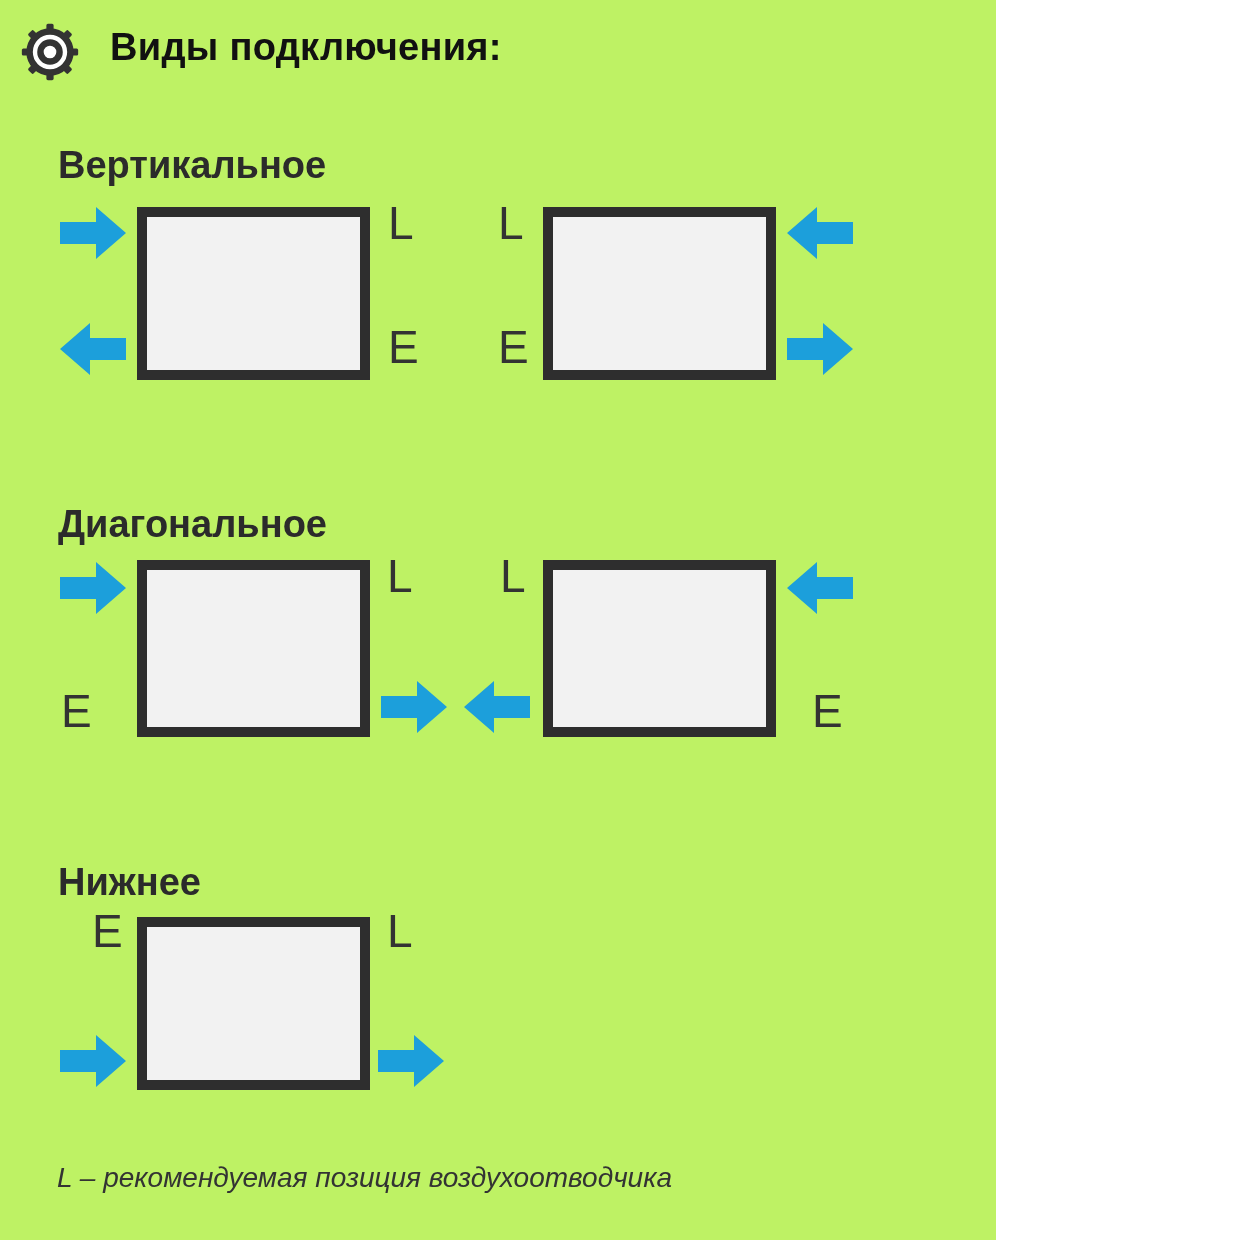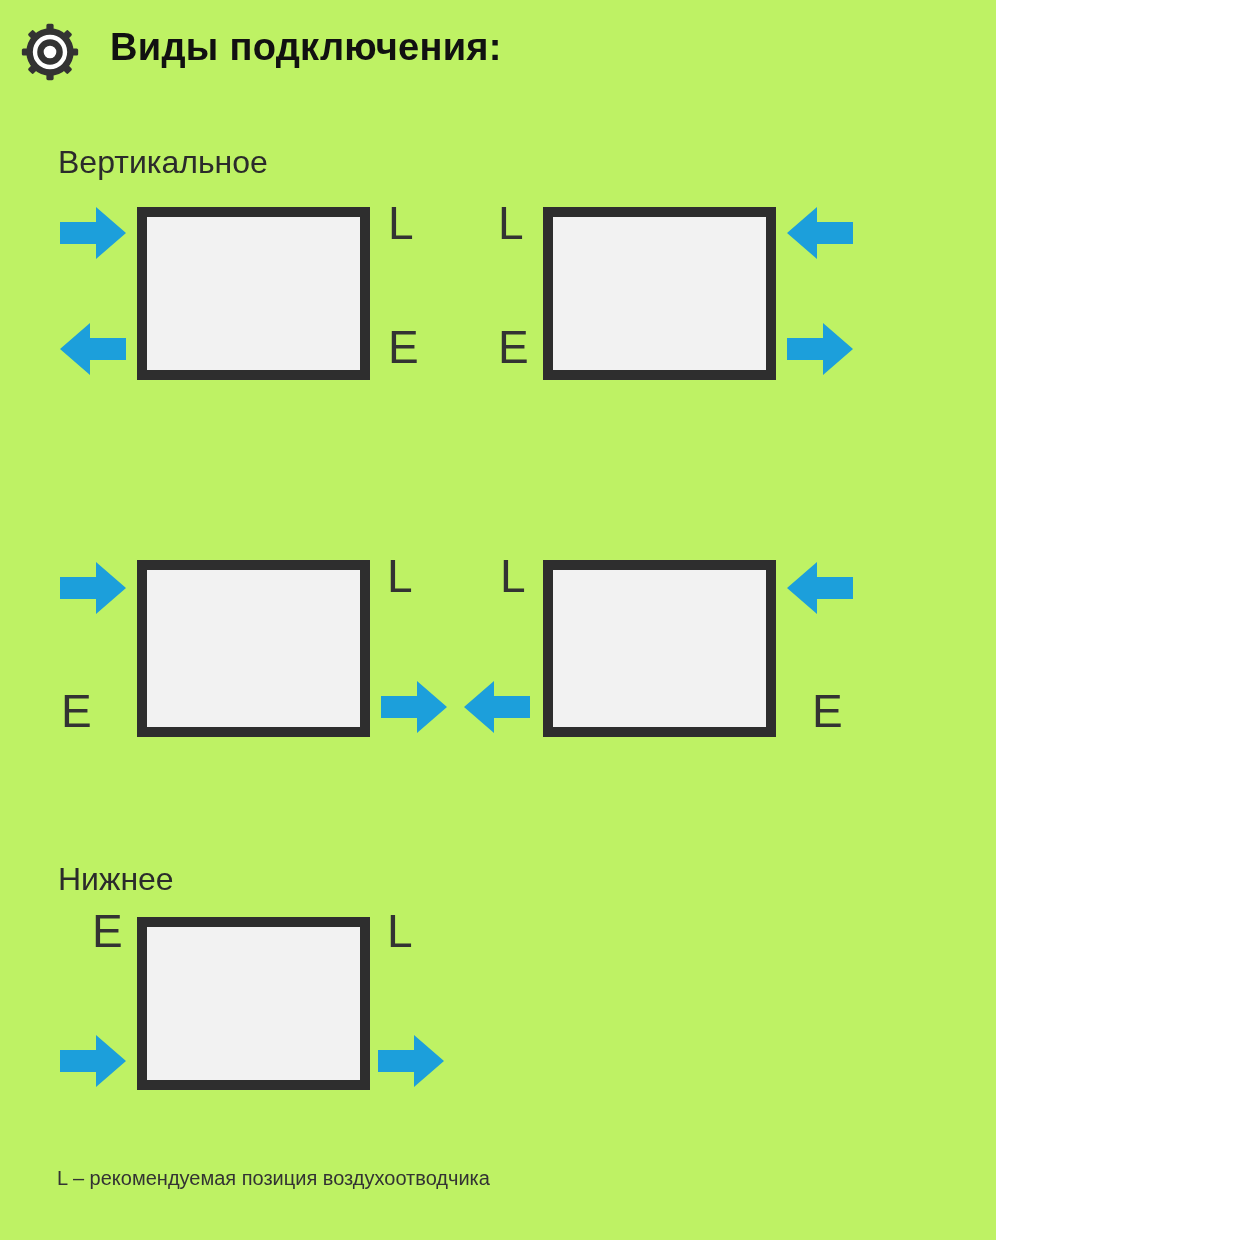--- a/index.html
+++ b/index.html
@@ -7,35 +7,35 @@
     position:relative;width:996px;height:1240px;background:#bef264;
     font-family:"Liberation Sans",sans-serif;overflow:hidden;
   }
   .header-title{
     position:absolute;left:110px;top:25px;
     font-size:38px;font-weight:700;color:#111111;letter-spacing:.3px;
     line-height:1.2;white-space:nowrap;
   }
   .gear{position:absolute;left:19px;top:21px;width:62px;height:62px;}
   .sec-heading{
-    position:absolute;font-size:32px;font-weight:400;color:#2b2b2b;
+    position:absolute;font-size:38px;font-weight:700;color:#2b2b2b;
     line-height:1.15;white-space:nowrap;
   }
   .box{
     position:absolute;box-sizing:border-box;width:233px;
     border:10px solid #2e2e2e;background:#f2f2f2;
   }
   .lbl{
     position:absolute;font-size:46px;font-weight:400;color:#333333;line-height:1;
   }
   .arrow{position:absolute;width:66px;height:52px;display:block;}
   .arrow.flip{transform:scaleX(-1);}
   .legend{
     position:absolute;left:57px;top:1161px;
-    font-size:20px;color:#333333;line-height:34px;
+    font-size:28px;color:#333333;line-height:34px;font-style:italic;
   }
 </style>
 </head>
 <body>
 
 <div class="canvas">
 
   <svg class="gear" viewBox="0 0 24 24" aria-hidden="true">
     <g fill="#333333">
       <rect x="10.6" y="1.1" width="2.8" height="4.6" rx="0.6" transform="rotate(0 12 12)"></rect>
@@ -67,20 +67,21 @@
   <div class="box" style="left:543px;top:207px;height:173px"></div>
   <div class="lbl" style="left:498px;top:200px">L</div>
   <div class="lbl" style="left:498px;top:324px">E</div>
   <svg class="arrow flip" style="left:787px;top:207px" viewBox="0 0 66 52">
     <polygon points="0,15 36,15 36,0 66,26 36,52 36,37 0,37" fill="#1C9FDB"></polygon>
   </svg>
   <svg class="arrow" style="left:787px;top:323px" viewBox="0 0 66 52">
     <polygon points="0,15 36,15 36,0 66,26 36,52 36,37 0,37" fill="#1C9FDB"></polygon>
   </svg>
 
+  <div class="sec-heading" style="left:58px;top:503px">Диагональное</div>
 
   <div class="box" style="left:137px;top:560px;height:177px"></div>
   <svg class="arrow" style="left:60px;top:562px" viewBox="0 0 66 52">
     <polygon points="0,15 36,15 36,0 66,26 36,52 36,37 0,37" fill="#1C9FDB"></polygon>
   </svg>
   <div class="lbl" style="left:61px;top:688px">E</div>
   <div class="lbl" style="left:387px;top:553px">L</div>
   <svg class="arrow" style="left:381px;top:681px" viewBox="0 0 66 52">
     <polygon points="0,15 36,15 36,0 66,26 36,52 36,37 0,37" fill="#1C9FDB"></polygon>
   </svg>

